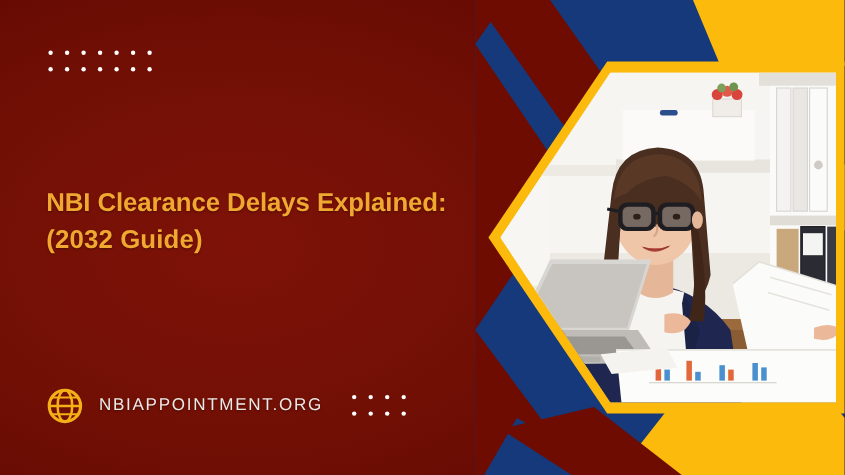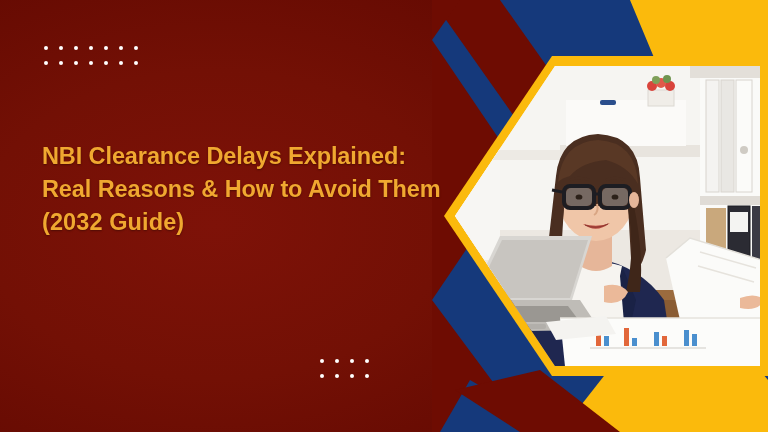--- a/index.html
+++ b/index.html
@@ -46,21 +46,21 @@
     left: 320px;
     top: 359px;
     grid-template-columns: repeat(4, 15px);
     grid-template-rows: repeat(2, 15px);
   }
 
   
   #headline {
     position: absolute;
     left: 42px;
-    top: 110px;
+    top: 138px;
     width: 400px;
     color: #F0A830;
     font-size: 23.5px;
     font-weight: bold;
     line-height: 33px;
     letter-spacing: -0.1px;
     text-shadow: 0 1px 2px rgba(0,0,0,0.35);
     margin-top: 30px;
   }
   #headline .hl-line { display: block; white-space: nowrap; }
@@ -253,24 +253,33 @@
     <span class="dot"></span>
     <span class="dot"></span>
     <span class="dot"></span>
     <span class="dot"></span>
     <span class="dot"></span>
     <span class="dot"></span>
   </div>
 
   <h1 id="headline">
     <span class="hl-line l1">NBI Clearance Delays Explained:</span>
-    <span class="hl-line l2">Real Reasons &amp; How to Avoid Them</span>
     <span class="hl-line l3">(2032 Guide)</span>
   </h1>
 
+  <div id="brand">
+    <svg class="globe" viewBox="0 0 40 40">
+      <circle cx="20" cy="20" r="15" fill="none" stroke="#F3B117" stroke-width="3"></circle>
+      <ellipse cx="20" cy="20" rx="7" ry="15" fill="none" stroke="#F3B117" stroke-width="2.4"></ellipse>
+      <line x1="5" y1="20" x2="35" y2="20" stroke="#F3B117" stroke-width="2.4"></line>
+      <line x1="8" y1="12" x2="32" y2="12" stroke="#F3B117" stroke-width="2"></line>
+      <line x1="8" y1="28" x2="32" y2="28" stroke="#F3B117" stroke-width="2"></line>
+    </svg>
+    <span class="brand-text">NBIAPPOINTMENT.ORG</span>
+  </div>
 
   <div class="dotgrid" id="dots-bottom">
     <span class="dot"></span>
     <span class="dot"></span>
     <span class="dot"></span>
     <span class="dot"></span>
     <span class="dot"></span>
     <span class="dot"></span>
     <span class="dot"></span>
     <span class="dot"></span>

